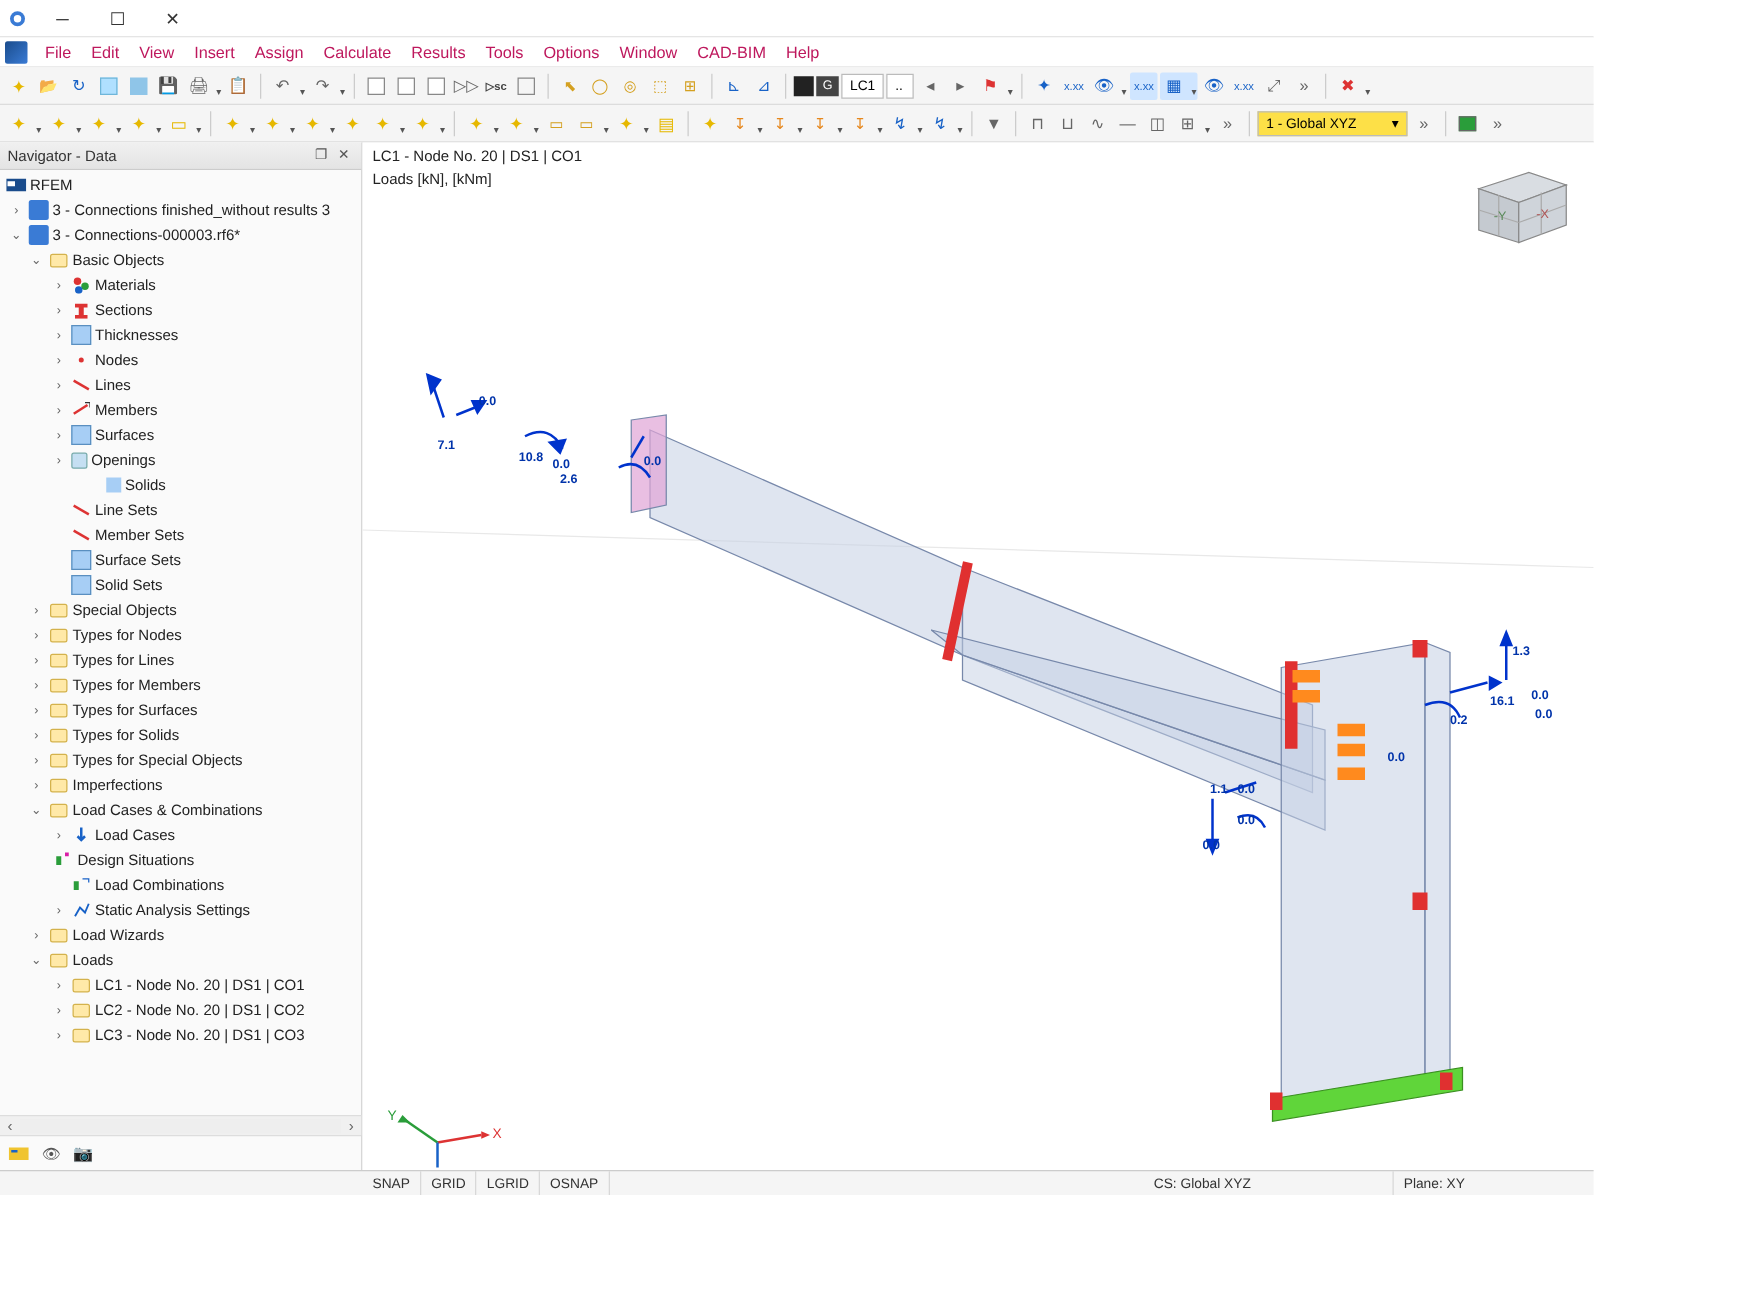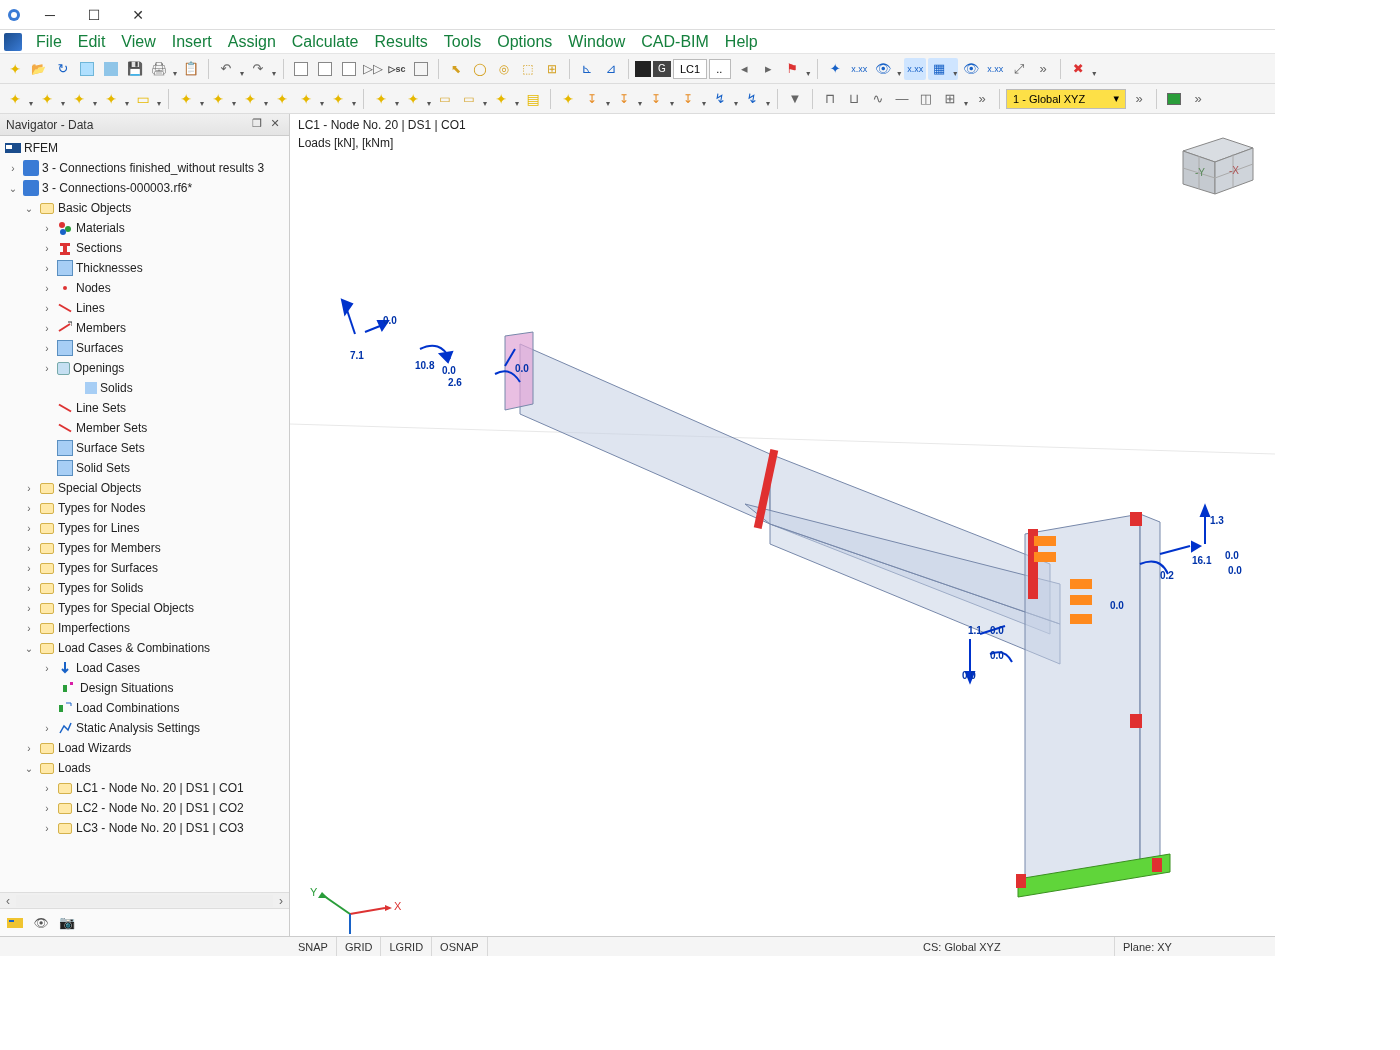--- a/index.html
+++ b/index.html
@@ -2,21 +2,21 @@
 <html><head>
 <meta charset="utf-8">
 <style>
 * { box-sizing: border-box; margin: 0; padding: 0; font-family: "Segoe UI", Tahoma, sans-serif; }
 body { width: 1275px; height: 956px; background: #fff; overflow: hidden; font-size: 12px; color: #000; }
 .titlebar { height: 30px; background: #fff; display: flex; align-items: center; padding: 0 6px; border-bottom: 1px solid #ddd; }
 .titlebar .icon { width: 16px; height: 16px; margin-right: 6px; }
 .titlebar .title { flex: 1; font-size: 12px; color: #333; }
 .titlebar .winbtn { width: 44px; height: 30px; display: flex; align-items: center; justify-content: center; color: #333; font-size: 14px; }
 .menubar { height: 24px; background: #fff; display: flex; align-items: center; padding: 0 4px; border-bottom: 1px solid #e5e5e5; }
-.menubar .menuitem { padding: 0 8px; height: 24px; display: flex; align-items: center; color: #15803d; font-size: 16px; }
+.menubar .menuitem { padding: 0 8px; height: 24px; display: flex; align-items: center; color: #be185d; font-size: 13px; }
 .menubar .logo { width: 18px; height: 18px; background: linear-gradient(135deg,#1a4c8c,#3a7bd5); margin-right: 6px; border-radius: 2px; }
 .toolbar-row { height: 30px; background: #f5f5f5; border-bottom: 1px solid #dcdcdc; display: flex; align-items: center; padding: 0 4px; gap: 2px; overflow: hidden; }
 .tbtn { width: 22px; height: 22px; display: inline-flex; align-items: center; justify-content: center; border-radius: 2px; position: relative; }
 .tbtn.drop { padding-right: 8px; width: 30px; }
 .tbtn.drop::after { content: "▾"; font-size: 8px; color: #555; position: absolute; right: 1px; bottom: 2px; }
 .tsep { width: 1px; height: 20px; background: #ccc; margin: 0 4px; }
 .cube { background: #b0e0ff; border: 1px solid #6fb6d9; }
 .pill { height: 20px; padding: 0 6px; background: #fff; border: 1px solid #bbb; display: inline-flex; align-items: center; font-size: 11px; }
 .content { display: flex; height: calc(100% - 30px - 24px - 30px - 30px - 20px); }
 .navigator { width: 290px; border-right: 1px solid #ccc; background: #fafafa; display: flex; flex-direction: column; }
@@ -511,21 +511,21 @@
         </div>
       <div class="tree-row" style="padding-left:40px">
           <span class="exp">›</span>
           <span class="ico">
             <svg width="14" height="14">
               <path d="M7 1v10M4 8l3 3 3-3" stroke="#1862c7" stroke-width="2" fill="none"></path>
             </svg>
           </span>
           <span>Load Cases</span>
         </div>
-      <div class="tree-row" style="padding-left:58px">
+      <div class="tree-row" style="padding-left:40px">
           <span class="ico">
             <svg width="14" height="14">
               <rect x="1" y="4" width="4" height="7" fill="#2a9d3a"></rect>
               <rect x="8" y="1" width="3" height="3" fill="#d91ea6"></rect>
             </svg>
           </span>
           <span>Design Situations</span>
         </div>
       <div class="tree-row" style="padding-left:54px">
           <span class="ico">

